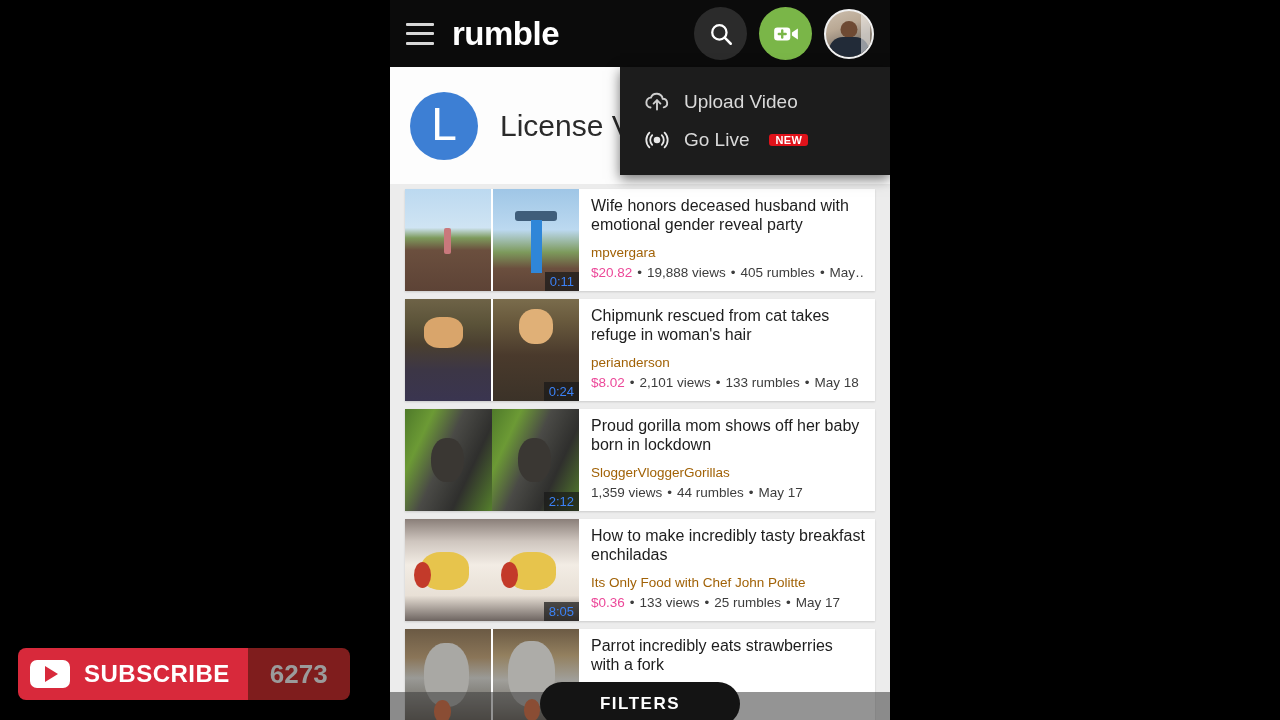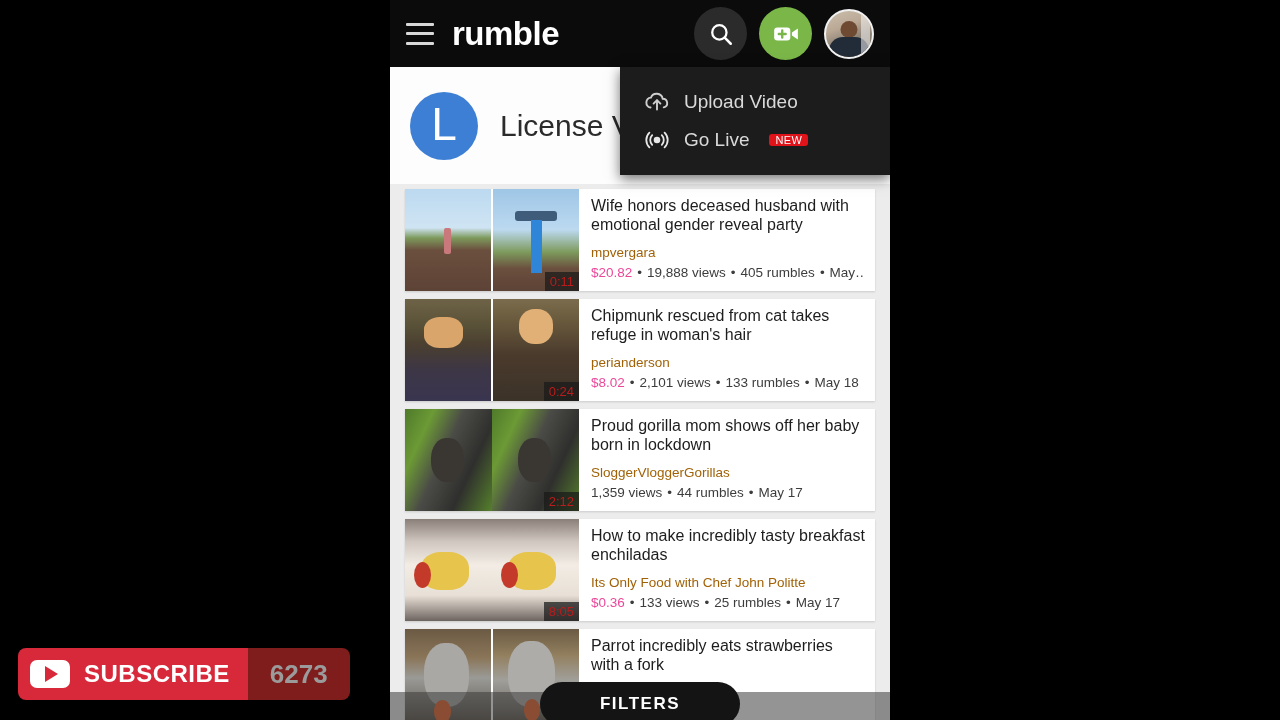--- a/index.html
+++ b/index.html
@@ -78,21 +78,21 @@
     padding: 16px 0 16px 0; z-index: 40;
     box-shadow: 0 4px 12px rgba(0,0,0,.55);
   }
   .dd-item {
     display: flex; align-items: center;
     padding: 6px 0 6px 24px; gap: 14px; cursor: pointer;
   }
   .dd-label { color: #d9d9d9; font-size: 19px; }
   .badge-new {
     background: #e0121a; color: #fff;
-    font-size: 11px; font-weight: 400;
+    font-size: 11px; font-weight: 700;
     padding: 0 6px; border-radius: 3px;
     letter-spacing: .4px; margin-left: 6px;
   }
 
   
   .channel-head {
     background: #fdfdfd;
     height: 117px;
     display: flex; align-items: center;
     padding: 0 20px;
@@ -120,21 +120,21 @@
     height: 102px; overflow: hidden;
   }
   .thumb {
     position: relative; width: 174px; height: 102px;
     flex: 0 0 174px; overflow: hidden; display: flex;
   }
   .thumb .half { flex: 1 1 50%; height: 100%; }
   .thumb .divider { width: 2px; background: #fff; height: 100%; }
   .dur {
     position: absolute; right: 0; bottom: 0;
-    background: rgba(25,25,25,.72); color: #b91c1c;
+    background: rgba(25,25,25,.72); color: #3b82f6;
     font-size: 13px; padding: 2px 5px;
   }
   .meta { padding: 8px 10px 0 12px; flex: 1 1 auto; min-width: 0; }
   .v-title {
     font-size: 16px; color: #1d1d1d; line-height: 1.18;
     max-height: 42px; overflow: hidden;
   }
   .v-channel { font-size: 13.5px; color: #a16207; margin-top: 10px; }
   .v-stats {
     font-size: 13.5px; color: #3d3d3d; margin-top: 5px;

